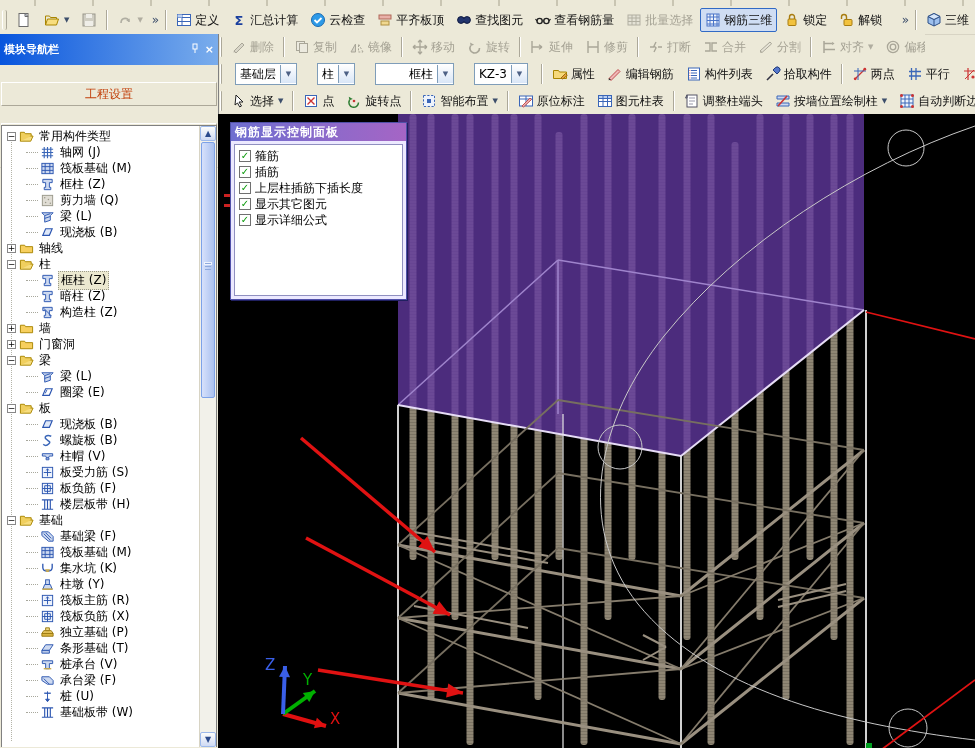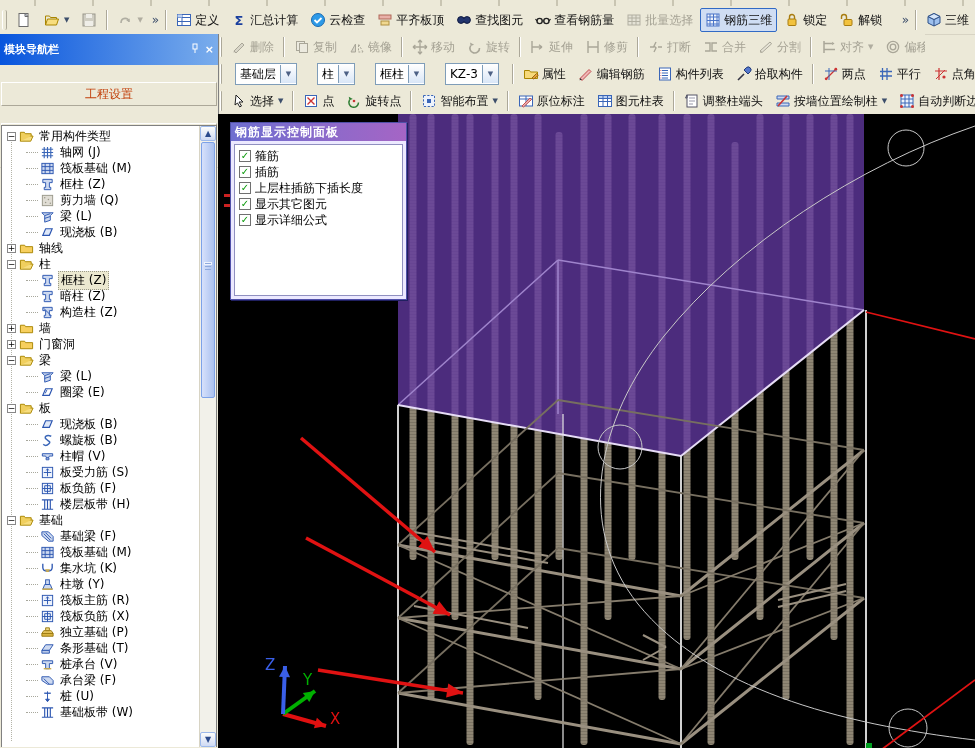--- a/index.html
+++ b/index.html
@@ -339,21 +339,21 @@
   <div id="row3" class="bar">
       <div class="grip"></div>
       <div class="combo" style="width: 74px;">
         <span class="val">基础层</span>
         <span class="cdd">▼</span>
       </div>
       <div class="combo" style="width: 88px;">
         <span class="val">柱</span>
         <span class="cdd">▼</span>
       </div>
-      <div class="combo" style="width: 88px;">
+      <div class="combo" style="width: 88px; padding-left: 29px;">
         <span class="val">框柱</span>
         <span class="cdd">▼</span>
       </div>
       <div class="combo" style="width: 90px;">
         <span class="val">KZ-3</span>
         <span class="cdd">▼</span>
       </div>
       <div class="sep"></div>
       <div class="tbtn">
         <span class="ic">

